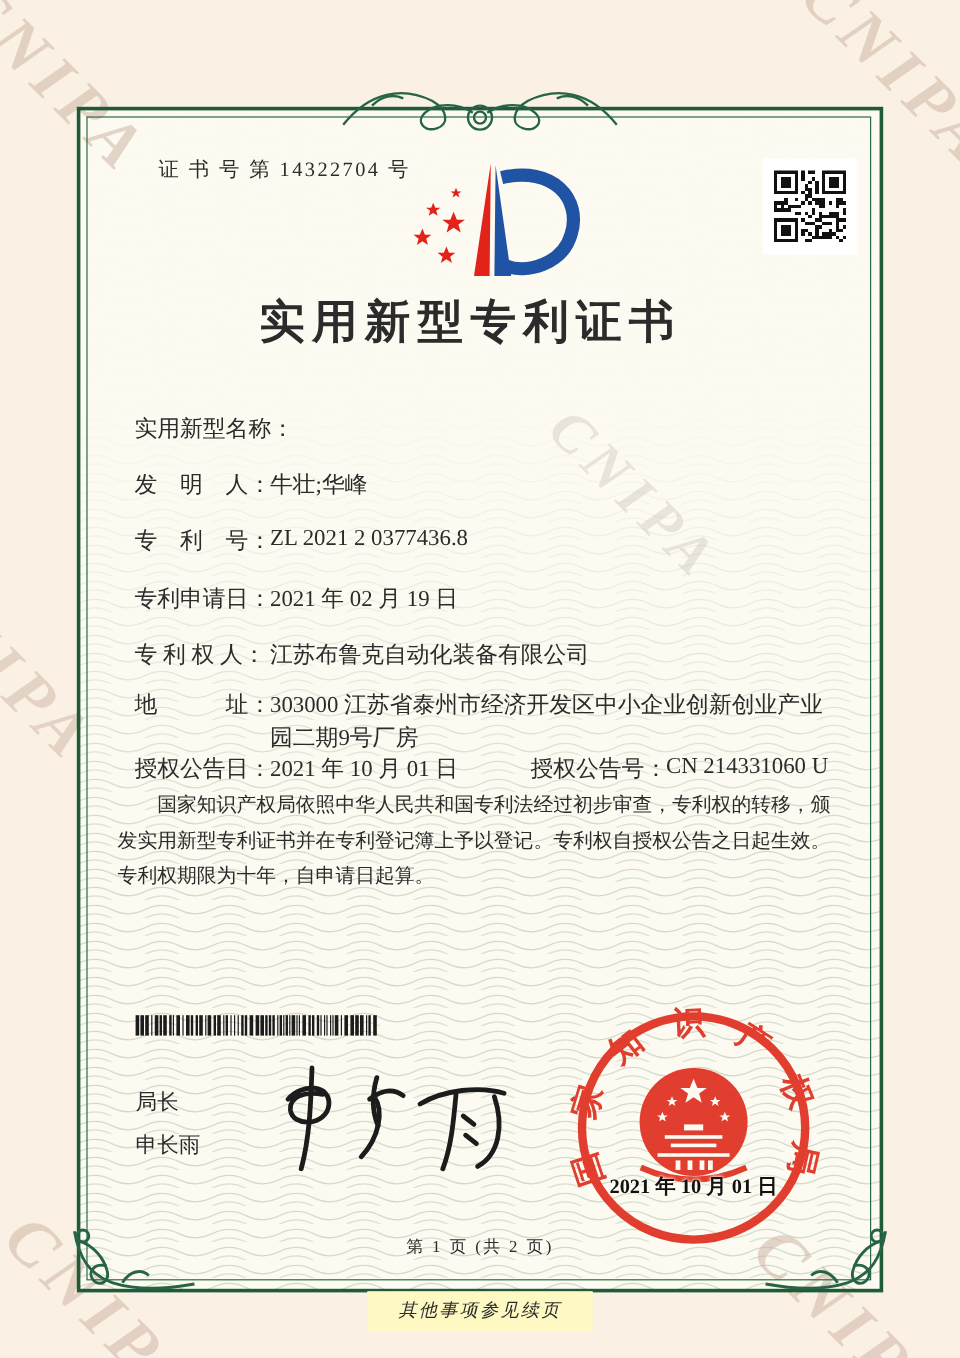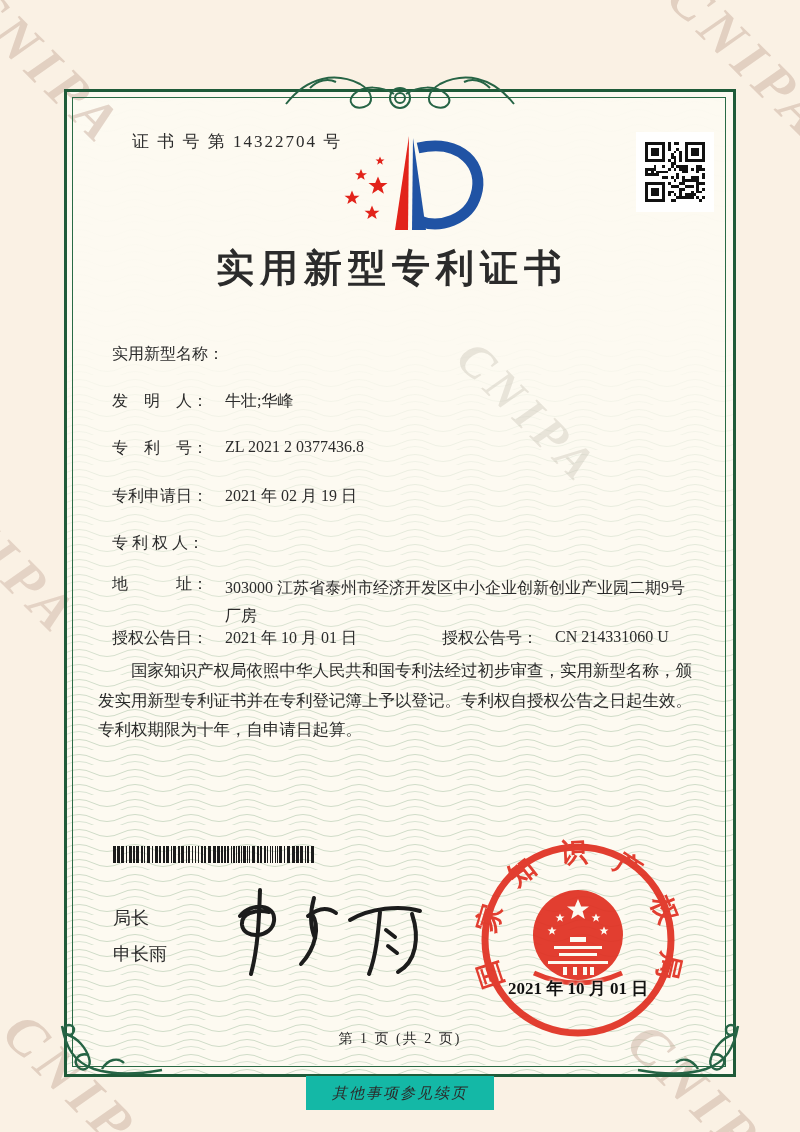--- a/index.html
+++ b/index.html
@@ -19,21 +19,21 @@
       letter-spacing:7px;transform:rotate(45deg);transform-origin:left top;
       z-index:4;white-space:nowrap;pointer-events:none;}
   
   .certno{left:112px;top:130px;font-size:17px;letter-spacing:2px;z-index:6;margin-left:20px;}
   .logo{left:325px;top:118px;z-index:6;}
   .qrbox{left:636px;top:132px;width:78px;height:80px;background:#ffffff;z-index:6;}
   .qrbox svg{position:absolute;left:9px;top:10px;}
   .title{left:0;top:243px;width:784px;text-align:center;font-size:38px;font-weight:bold;
          letter-spacing:6px;z-index:6;}
   
-  .row{left:112px;width:600px;font-size:16px;z-index:6;}
+  .row{left:112px;width:600px;font-size:19px;z-index:6;}
   .row .lab{display:inline-block;}
   .row .val{position:absolute;left:113px;top:0;white-space:nowrap;}
   .row .val.wrap{white-space:normal;width:465px;line-height:28px;}
   .row .lab2{position:absolute;left:330px;top:0;}
   .row .val2{position:absolute;left:443px;top:0;white-space:nowrap;text-align:center;}
   
   .paras{left:98px;top:656px;width:608px;font-size:16.5px;line-height:29.5px;z-index:6;}
   .paras p{margin:0;text-indent:2em;}
   
   .barcode{left:113px;top:846px;width:206px;height:17px;z-index:6;font-size:0;}
@@ -44,21 +44,21 @@
   .sig-draw{left:222px;top:878px;z-index:6;}
   
   .seal{left:468px;top:833px;z-index:7;}
   .seal-date{left:478px;top:977px;width:200px;text-align:center;font-size:17px;
              font-weight:bold;color:#111;z-index:8;
              text-shadow:0 0 3px #fdfaf1,0 0 3px #fdfaf1;}
   
   .orn{z-index:6;}
   
   .pageinfo{left:0;top:1030px;width:800px;text-align:center;font-size:14px;letter-spacing:2px;z-index:6;}
-  .notebox{left:306px;top:1076px;width:188px;height:34px;background:#14b8a6;z-index:9;
+  .notebox{left:306px;top:1076px;width:188px;height:34px;background:#fef9c3;z-index:9;
            text-align:center;line-height:34px;font-size:15px;font-style:italic;letter-spacing:2px;}
 </style>
 </head>
 <body>
 
 <div class="abs cert-bg"></div>
 <svg class="abs waves" width="670" height="987">
   <defs>
     <pattern id="wv" width="56" height="15" patternUnits="userSpaceOnUse">
       <path d="M0 8 Q14 1 28 8 T56 8" fill="none" stroke="#cfdcc8" stroke-width="1"></path>
@@ -352,34 +352,35 @@
 <div class="abs row" style="top:438px;">
   <span class="lab">专　利　号：</span>
   <span class="val">ZL 2021 2 0377436.8</span>
 </div>
 <div class="abs row" style="top:486px;">
   <span class="lab">专利申请日：</span>
   <span class="val">2021 年 02 月 19 日</span>
 </div>
 <div class="abs row" style="top:533px;">
   <span class="lab">专 利 权 人：</span>
+  <span class="val">江苏布鲁克自动化装备有限公司</span>
 </div>
 <div class="abs row" style="top:574px;">
   <span class="lab">地　　　址：</span>
   <span class="val wrap">303000 江苏省泰州市经济开发区中小企业创新创业产业园二期9号厂房</span>
 </div>
 <div class="abs row" style="top:628px;">
   <span class="lab">授权公告日：</span>
   <span class="val">2021 年 10 月 01 日</span>
   <span class="lab2">授权公告号：</span>
   <span class="val2">CN 214331060 U</span>
 </div>
 
 <div class="abs paras">
-  <p>国家知识产权局依照中华人民共和国专利法经过初步审查，实用新型名称，颁发实用新型专利证书并在专利登记簿上予以登记。专利权自授权公告之日起生效。专利权期限为十年，自申请日起算。</p>
+  <p>国家知识产权局依照中华人民共和国专利法经过初步审查，专利权的转移，颁发实用新型专利证书并在专利登记簿上予以登记。专利权自授权公告之日起生效。专利权期限为十年，自申请日起算。</p>
 </div>
 
 <div class="abs barcode"><span style="width:3px;margin-right:1px"></span><span style="width:3px;margin-right:1px"></span><span style="width:3px;margin-right:2px"></span><span style="width:1px;margin-right:2px"></span><span style="width:3px;margin-right:1px"></span><span style="width:2px;margin-right:1px"></span><span style="width:3px;margin-right:2px"></span><span style="width:2px;margin-right:1px"></span><span style="width:1px;margin-right:2px"></span><span style="width:3px;margin-right:2px"></span><span style="width:1px;margin-right:2px"></span><span style="width:3px;margin-right:1px"></span><span style="width:2px;margin-right:2px"></span><span style="width:2px;margin-right:1px"></span><span style="width:3px;margin-right:2px"></span><span style="width:1px;margin-right:1px"></span><span style="width:3px;margin-right:2px"></span><span style="width:2px;margin-right:1px"></span><span style="width:3px;margin-right:2px"></span><span style="width:1px;margin-right:1px"></span><span style="width:2px;margin-right:2px"></span><span style="width:1px;margin-right:2px"></span><span style="width:1px;margin-right:2px"></span><span style="width:1px;margin-right:2px"></span><span style="width:2px;margin-right:1px"></span><span style="width:2px;margin-right:2px"></span><span style="width:3px;margin-right:2px"></span><span style="width:3px;margin-right:1px"></span><span style="width:3px;margin-right:1px"></span><span style="width:2px;margin-right:1px"></span><span style="width:2px;margin-right:1px"></span><span style="width:2px;margin-right:2px"></span><span style="width:1px;margin-right:1px"></span><span style="width:2px;margin-right:1px"></span><span style="width:1px;margin-right:1px"></span><span style="width:2px;margin-right:1px"></span><span style="width:1px;margin-right:1px"></span><span style="width:3px;margin-right:1px"></span><span style="width:1px;margin-right:1px"></span><span style="width:1px;margin-right:2px"></span><span style="width:3px;margin-right:2px"></span><span style="width:2px;margin-right:1px"></span><span style="width:2px;margin-right:2px"></span><span style="width:2px;margin-right:1px"></span><span style="width:1px;margin-right:2px"></span><span style="width:1px;margin-right:1px"></span><span style="width:1px;margin-right:2px"></span><span style="width:1px;margin-right:1px"></span><span style="width:1px;margin-right:1px"></span><span style="width:3px;margin-right:2px"></span><span style="width:1px;margin-right:2px"></span><span style="width:3px;margin-right:2px"></span><span style="width:3px;margin-right:1px"></span><span style="width:3px;margin-right:1px"></span><span style="width:3px;margin-right:2px"></span><span style="width:1px;margin-right:1px"></span><span style="width:2px;margin-right:2px"></span><span style="width:3px;margin-right:1px"></span></div>
 
 <div class="abs sig-title">局长</div>
 <div class="abs sig-name">申长雨</div>
 <svg class="abs sig-draw" width="215" height="108" viewBox="0 0 215 108">
   <g stroke="#1c1c1c" stroke-width="4" fill="none" stroke-linecap="round" stroke-linejoin="round">
     <path d="M38 12 C 37 42 36 70 29 96"></path>
     <path d="M18 38 C 30 24 54 26 52 43 C 50 60 22 62 20 47 C 19 36 32 31 47 34"></path>

